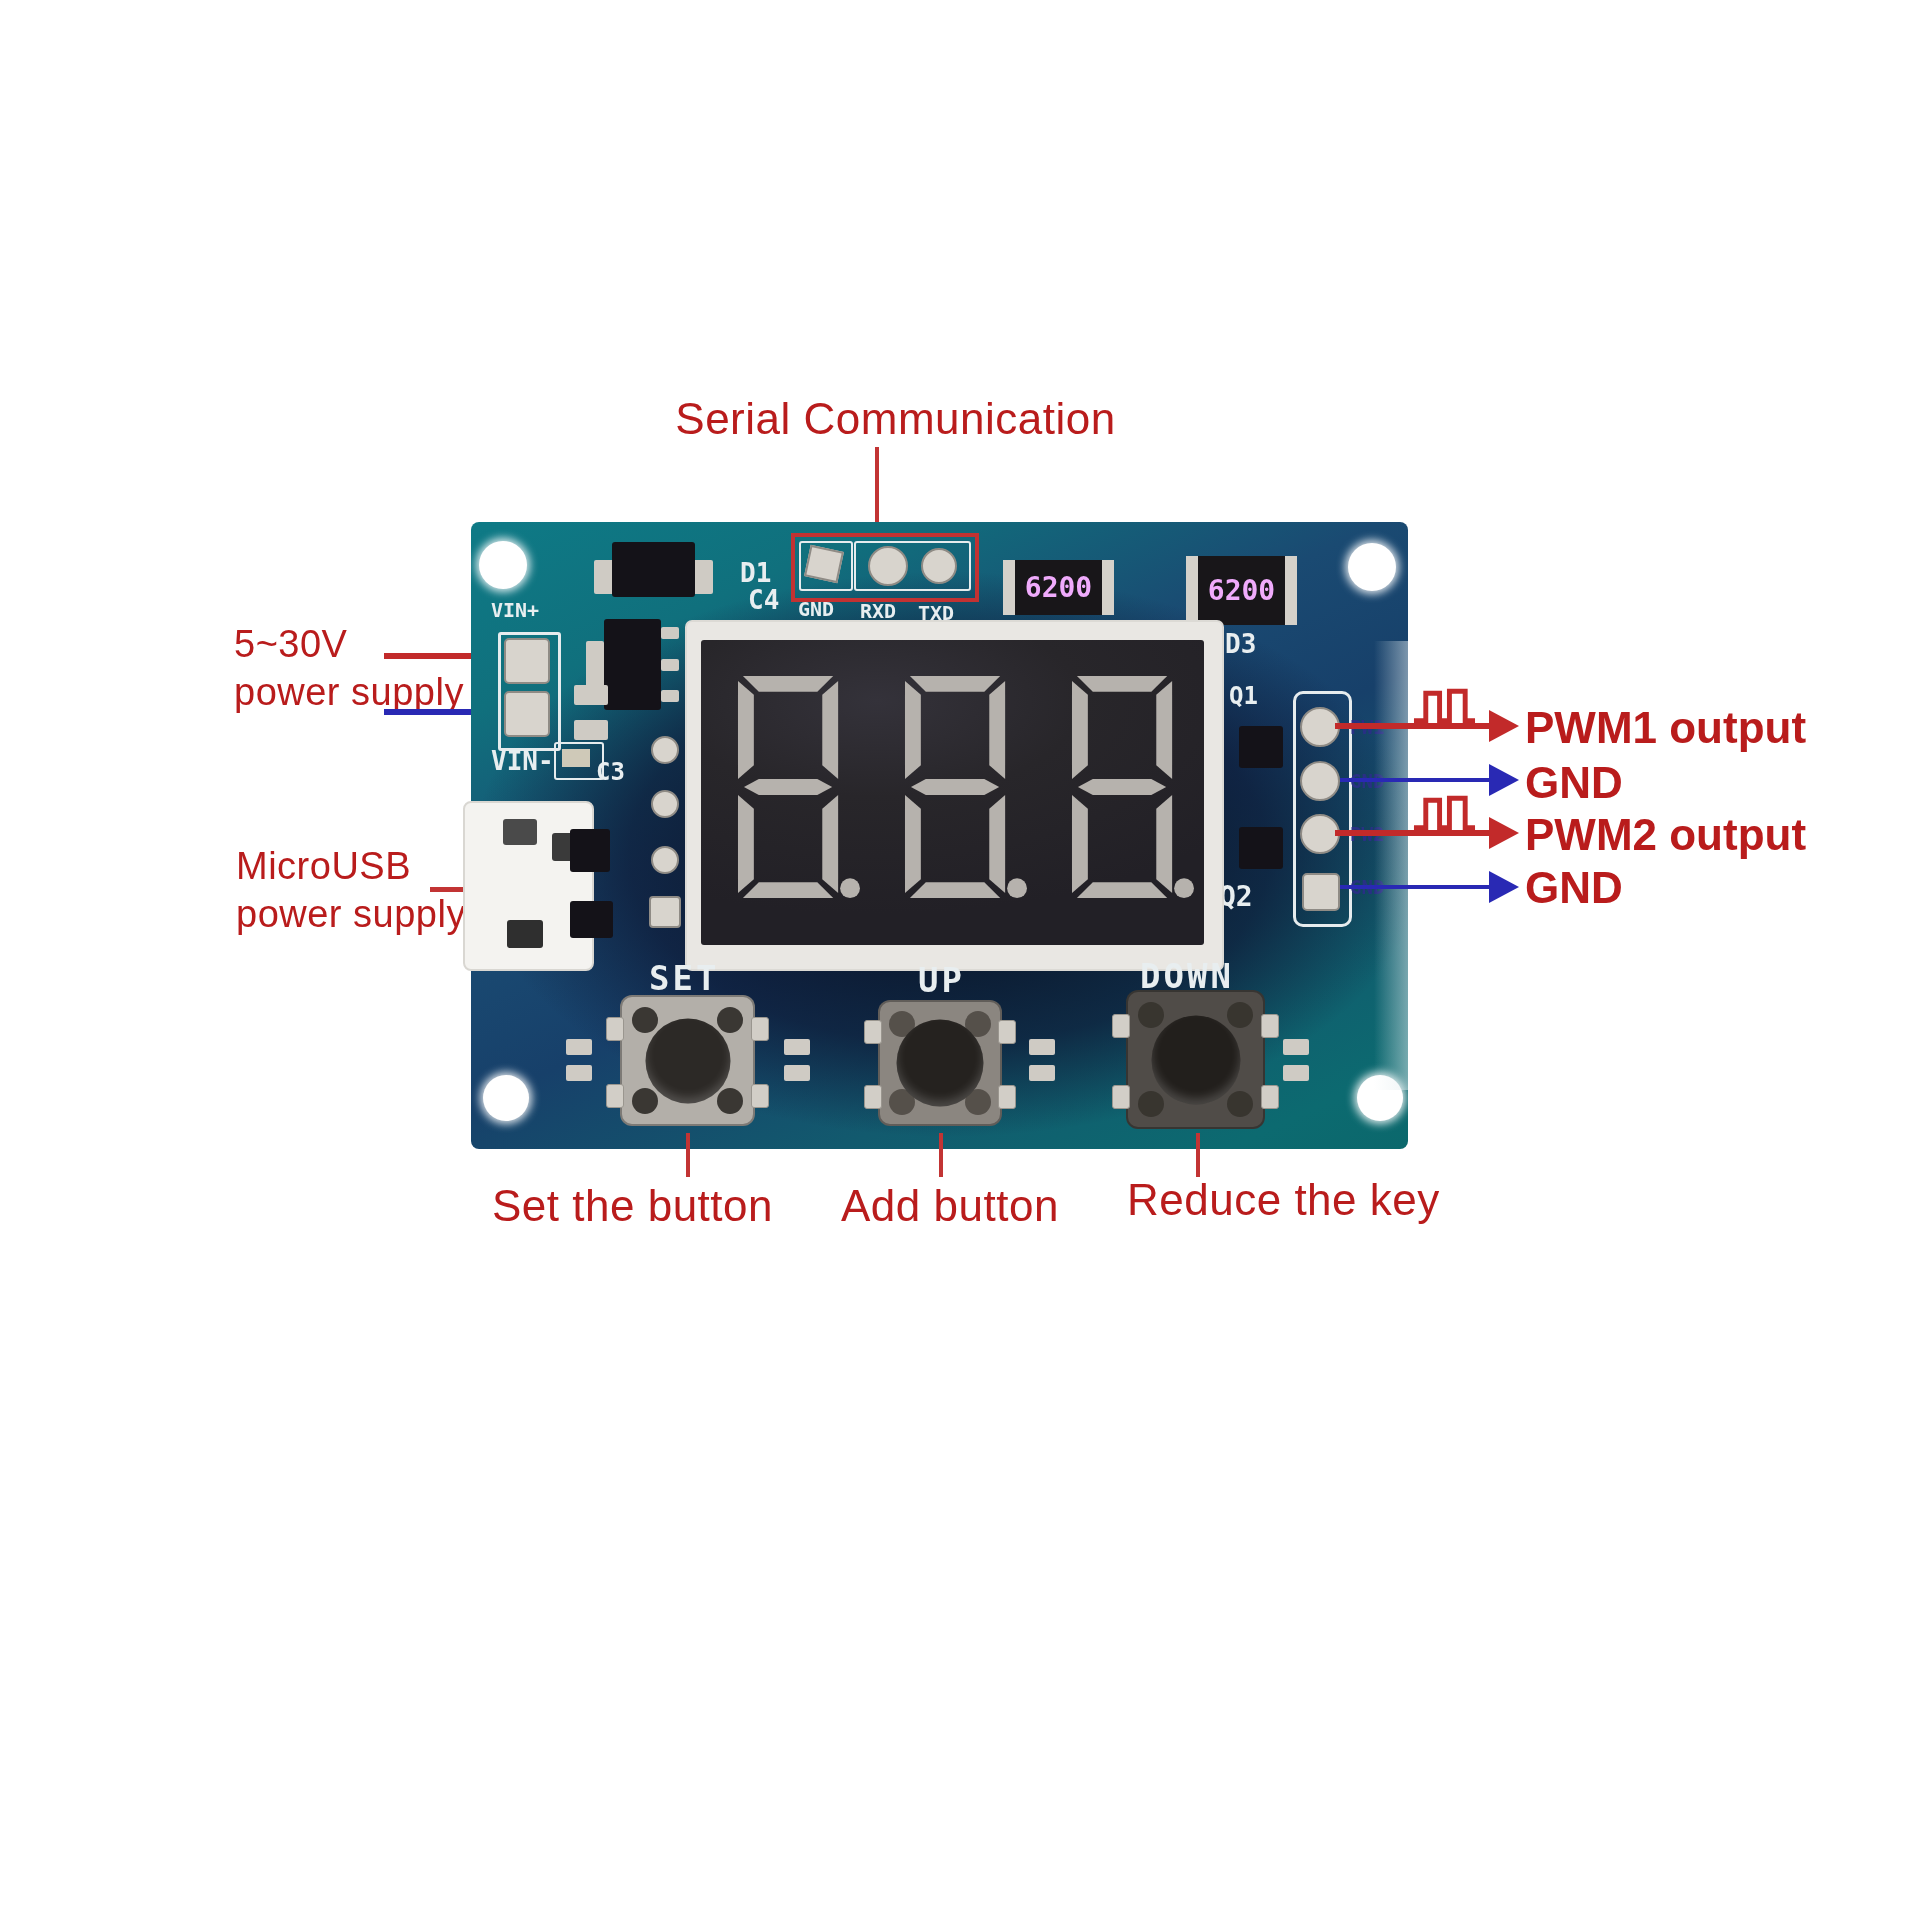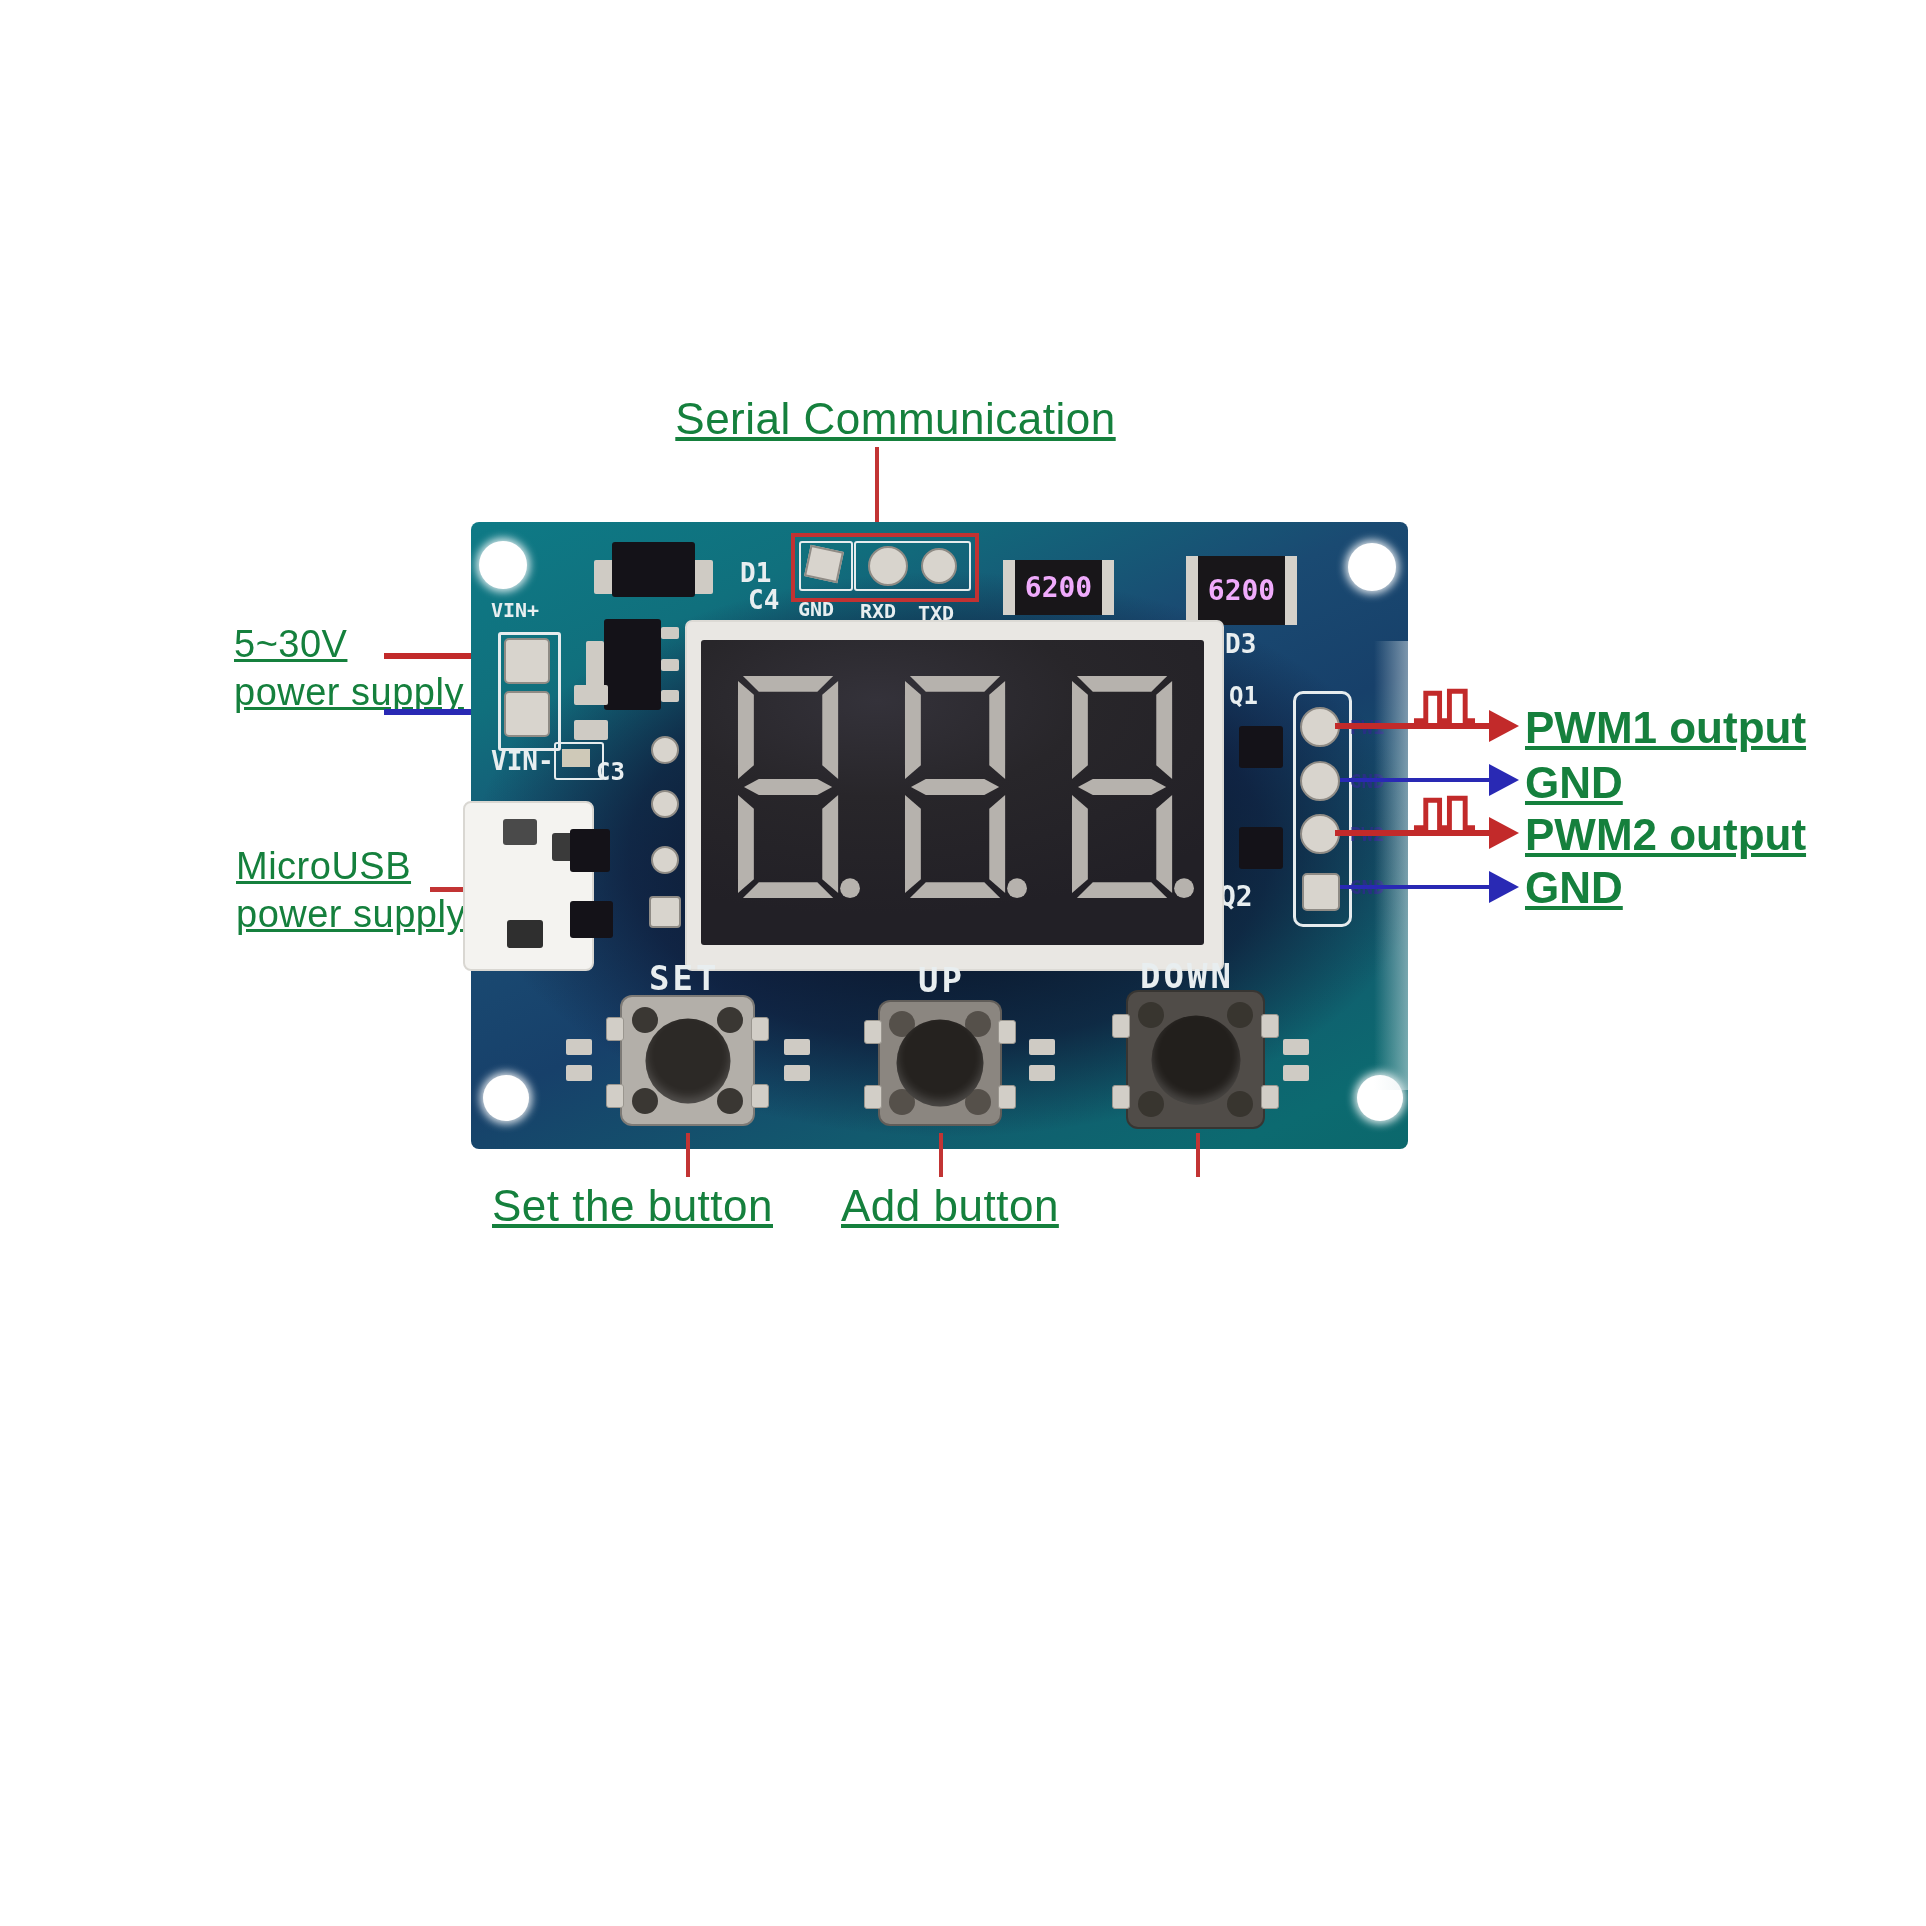--- a/index.html
+++ b/index.html
@@ -1,20 +1,20 @@
 <!DOCTYPE html>
 <html><head>
 <meta charset="utf-8">
 <style>
   html,body{margin:0;padding:0;background:#fff;}
   .canvas{position:relative;width:1927px;height:1927px;background:#ffffff;overflow:hidden;
           font-family:"Liberation Sans", sans-serif;color:#2d2c2a;}
   .abs{position:absolute;}
   
-  .ann{position:absolute;color:#15803d;font-weight:500;letter-spacing:0.5px;text-decoration:underline;}
+  .ann{position:absolute;color:#b91c1c;font-weight:500;letter-spacing:0.5px;}
   .ann.big{font-size:44px;}
   .ann.left2{font-size:38px;line-height:48px;}
   .ann.right{font-size:44px;font-weight:600;letter-spacing:0;}
   .ann.bottom{font-size:44px;}
   
   .vline{position:absolute;width:4px;background:#c23434;}
   .hline{position:absolute;height:5px;background:#c23434;}
   .arrow{position:absolute;height:6px;background-color:currentColor;}
   .arrow.thin{height:4px;}
   .arrow::after{content:"";position:absolute;left:100%;top:50%;transform:translateY(-50%);
@@ -263,15 +263,16 @@
 
   <div class="arrow blue thin" style="left:1340px;top:885px;width:149px;"></div>
   <div class="ann right" style="left:1525px;top:863px;">GND</div>
 
   <div class="vline" style="left:686px;top:1133px;height:44px;"></div>
   <div class="vline" style="left:939px;top:1133px;height:44px;"></div>
   <div class="vline" style="left:1196px;top:1133px;height:44px;"></div>
 
   <div class="ann bottom" style="left:492px;top:1181px;">Set the button</div>
   <div class="ann bottom" style="left:841px;top:1181px;">Add button</div>
+  <div class="ann bottom" style="left:1127px;top:1175px;">Reduce the key</div>
 
 </div>
 
 
 </body></html>

